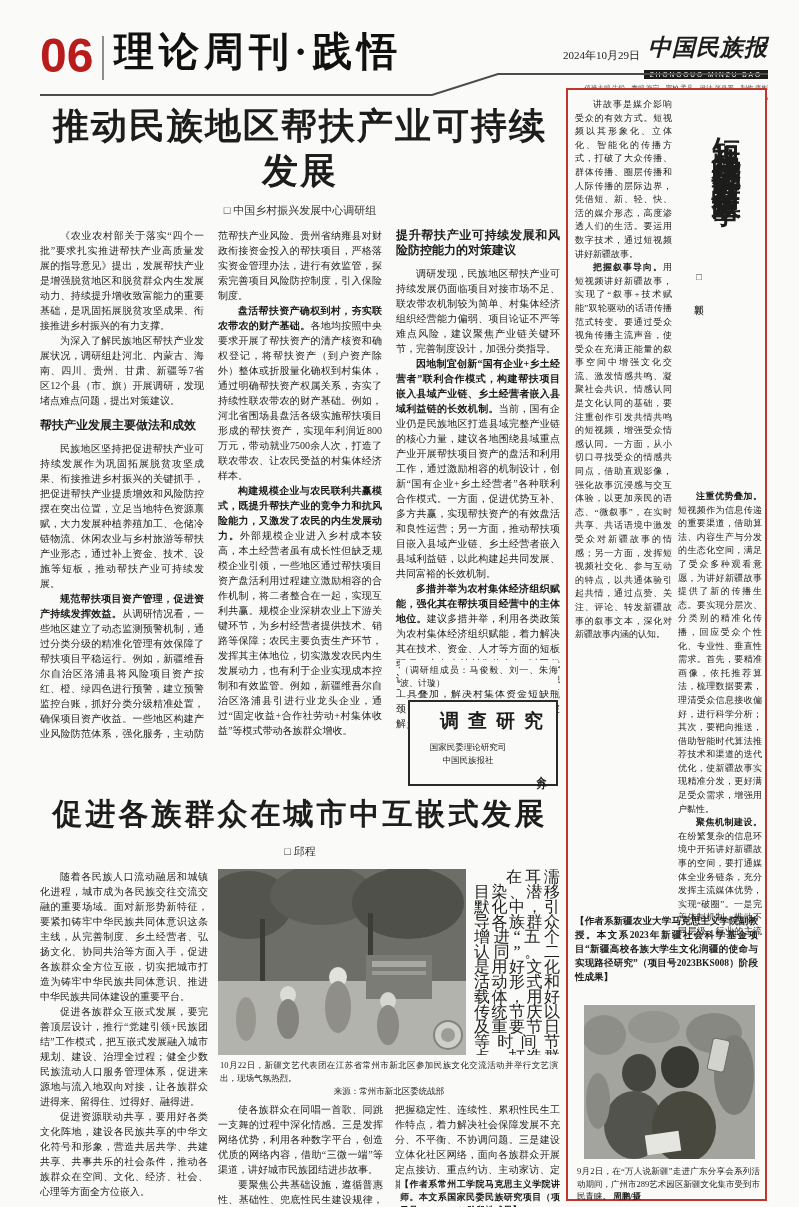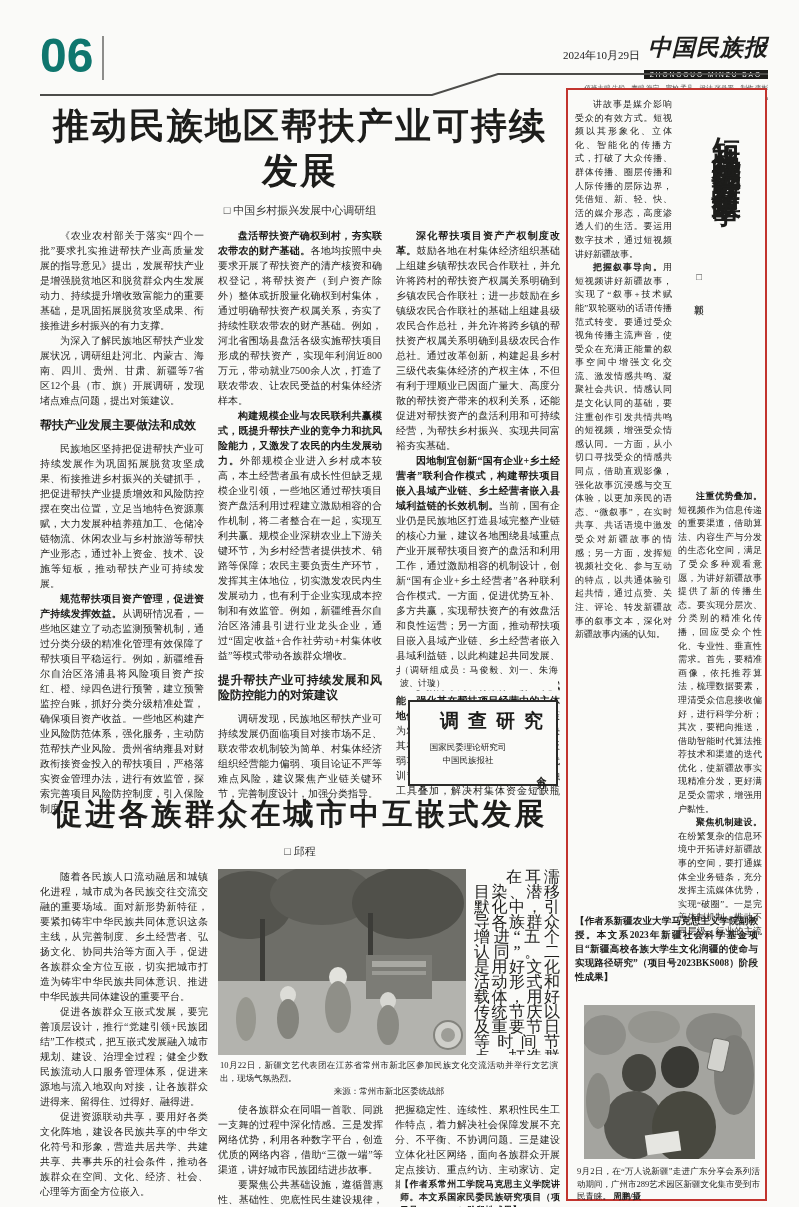--- a/index.html
+++ b/index.html
@@ -1,21 +1,21 @@
 <!DOCTYPE html>
 <html><head>
 <meta charset="utf-8">
 <style>
   html,body{margin:0;padding:0;background:#e8e8e6;}
   .page{position:relative;width:799px;height:1207px;background:#fafaf8;margin:0 auto;
         font-family:"Liberation Serif",serif;color:#1d1d1b;overflow:hidden;}
   
   .hdr{position:absolute;left:40px;top:26px;right:31px;height:70px;}
   .pageno{position:absolute;left:0;top:6px;font-family:"Liberation Sans",sans-serif;
-          font-size:48px;font-weight:bold;color:#0f766e;line-height:1;}
+          font-size:48px;font-weight:bold;color:#b91c1c;line-height:1;}
   .hdr-div{position:absolute;left:62px;top:10px;width:2px;height:44px;background:#8d8d8b;}
   .section-title{position:absolute;left:74px;top:2px;font-size:40px;font-weight:900;
           letter-spacing:5px;line-height:1.2;color:#111;}
   .hdr-right{position:absolute;right:0;top:6px;text-align:right;}
   .dateline{font-size:11px;color:#222;display:inline-block;vertical-align:bottom;margin-right:8px;}
   .brand{font-size:23px;font-weight:900;font-style:italic;letter-spacing:1px;display:inline-block;}
   .brand-bar{display:inline-block;background:#1c1c1a;color:#fdfdfb;font-family:"Liberation Sans",sans-serif;
           font-size:6.5px;letter-spacing:2px;padding:1px 6px;margin-top:2px;}
   .staff{font-size:6.5px;color:#555;line-height:1.5;margin-top:2px;}
   .hdr-rule{position:absolute;left:40px;top:62px;width:728px;height:36px;}
@@ -72,20 +72,21 @@
   svg{display:block;}
 </style>
 </head>
 <body>
 
 <div class="page">
 
   <div class="hdr">
     <div class="pageno">06</div>
     <div class="hdr-div"></div>
+    <div class="section-title">理论周刊·践悟</div>
     <div class="hdr-right">
       <span class="dateline">2024年10月29日</span><span class="brand">中国民族报</span><br>
       <span class="brand-bar">ZHONGGUO MINZU BAO</span>
       <div class="staff">
         <span>值班主编 牛锐　责编 海宁　审校 孟凡　设计 张丹平　制作 李彬</span><br>
         <span>电话 010-82685583　E-mail zgmzbllb@126.com</span>
       </div>
     </div>
   </div>
   <svg class="hdr-rule" viewBox="0 0 728 36" preserveAspectRatio="none">
@@ -98,21 +99,20 @@
     <div class="m-body">
       <p class="par"><span>《农业农村部关于落实“四个一批”要求扎实推进帮扶产业高质量发展的指导意见》提出，发展帮扶产业是增强脱贫地区和脱贫群众内生发展动力、持续提升增收致富能力的重要基础，是巩固拓展脱贫攻坚成果、衔接推进乡村振兴的有力支撑。</span></p>
       <p class="par"><span>为深入了解民族地区帮扶产业发展状况，调研组赴河北、内蒙古、海南、四川、贵州、甘肃、新疆等7省区12个县（市、旗）开展调研，发现堵点难点问题，提出对策建议。</span></p>
       <h2 class="m-sub">帮扶产业发展主要做法和成效</h2>
       <p class="par"><span>民族地区坚持把促进帮扶产业可持续发展作为巩固拓展脱贫攻坚成果、衔接推进乡村振兴的关键抓手，把促进帮扶产业提质增效和风险防控摆在突出位置，立足当地特色资源禀赋，大力发展种植养殖加工、仓储冷链物流、休闲农业与乡村旅游等帮扶产业形态，通过补上资金、技术、设施等短板，推动帮扶产业可持续发展。</span></p>
       <p class="par"><b class="lead">规范帮扶项目资产管理，促进资产持续发挥效益。</b><span>从调研情况看，一些地区建立了动态监测预警机制，通过分类分级的精准化管理有效保障了帮扶项目平稳运行。例如，新疆维吾尔自治区洛浦县将风险项目资产按红、橙、绿四色进行预警，建立预警监控台账，抓好分类分级精准处置，确保项目资产收益。一些地区构建产业风险防范体系，强化服务，主动防范帮扶产业风险。贵州省纳雍县对财政衔接资金投入的帮扶项目，严格落实资金管理办法，进行有效监管，探索完善项目风险防控制度，引入保险制度。</span></p>
       <p class="par"><b class="lead">盘活帮扶资产确权到村，夯实联农带农的财产基础。</b><span>各地均按照中央要求开展了帮扶资产的清产核资和确权登记，将帮扶资产（到户资产除外）整体或折股量化确权到村集体，通过明确帮扶资产权属关系，夯实了持续性联农带农的财产基础。例如，河北省围场县盘活各级实施帮扶项目形成的帮扶资产，实现年利润近800万元，带动就业7500余人次，打造了联农带农、让农民受益的村集体经济样本。</span></p>
       <p class="par"><b class="lead">构建规模企业与农民联利共赢模式，既提升帮扶产业的竞争力和抗风险能力，又激发了农民的内生发展动力。</b><span>外部规模企业进入乡村成本较高，本土经营者虽有成长性但缺乏规模企业引领，一些地区通过帮扶项目资产盘活利用过程建立激励相容的合作机制，将二者整合在一起，实现互利共赢。规模企业深耕农业上下游关键环节，为乡村经营者提供技术、销路等保障；农民主要负责生产环节，发挥其主体地位，切实激发农民内生发展动力，也有利于企业实现成本控制和有效监管。例如，新疆维吾尔自治区洛浦县引进行业龙头企业，通过“固定收益+合作社劳动+村集体收益”等模式带动各族群众增收。</span></p>
       <h2 class="m-sub">提升帮扶产业可持续发展和风险防控能力的对策建议</h2>
       <p class="par"><span>调研发现，民族地区帮扶产业可持续发展仍面临项目对接市场不足、联农带农机制较为简单、村集体经济组织经营能力偏弱、项目论证不严等难点风险，建议聚焦产业链关键环节，完善制度设计，加强分类指导。</span></p>
-      <p class="par"><b class="lead">深化帮扶项目资产产权制度改革。</b><span>鼓励各地在村集体经济组织基础上组建乡镇帮扶农民合作联社，并允许将跨村的帮扶资产权属关系明确到乡镇农民合作联社；进一步鼓励在乡镇级农民合作联社的基础上组建县级农民合作总社，并允许将跨乡镇的帮扶资产权属关系明确到县级农民合作总社。通过改革创新，构建起县乡村三级代表集体经济的产权主体，不但有利于理顺业已因面广量大、高度分散的帮扶资产带来的权利关系，还能促进对帮扶资产的盘活利用和可持续经营，为帮扶乡村振兴、实现共同富裕夯实基础。</span></p>
       <p class="par"><b class="lead">因地制宜创新“国有企业+乡土经营者”联利合作模式，构建帮扶项目嵌入县域产业链、乡土经营者嵌入县域利益链的长效机制。</b><span>当前，国有企业仍是民族地区打造县域完整产业链的核心力量，建议各地围绕县域重点产业开展帮扶项目资产的盘活和利用工作，通过激励相容的机制设计，创新“国有企业+乡土经营者”各种联利合作模式。一方面，促进优势互补、多方共赢，实现帮扶资产的有效盘活和良性运营；另一方面，推动帮扶项目嵌入县域产业链、乡土经营者嵌入县域利益链，以此构建起共同发展、共同富裕的长效机制。</span></p>
       <p class="par"><b class="lead">多措并举为农村集体经济组织赋能，强化其在帮扶项目经营中的主体地位。</b><span>建议多措并举，利用各类政策为农村集体经济组织赋能，着力解决其在技术、资金、人才等方面的短板弱项。定向支持村集体参与“以工代训”，提高生产技术能力；多重金融工具叠加，解决村集体资金短缺瓶颈；建立健全人才返乡激励机制，破解乡村人才短板。</span></p>
 
     </div>
     <div class="m-members">（调研组成员：马俊毅、刘一、朱海波、计璇）</div>
     <div class="survey-box">
       <div class="survey-title">调查研究</div>
       <div class="survey-orgs">
         <span>国家民委理论研究司</span><br>
         <span>中国民族报社</span>

